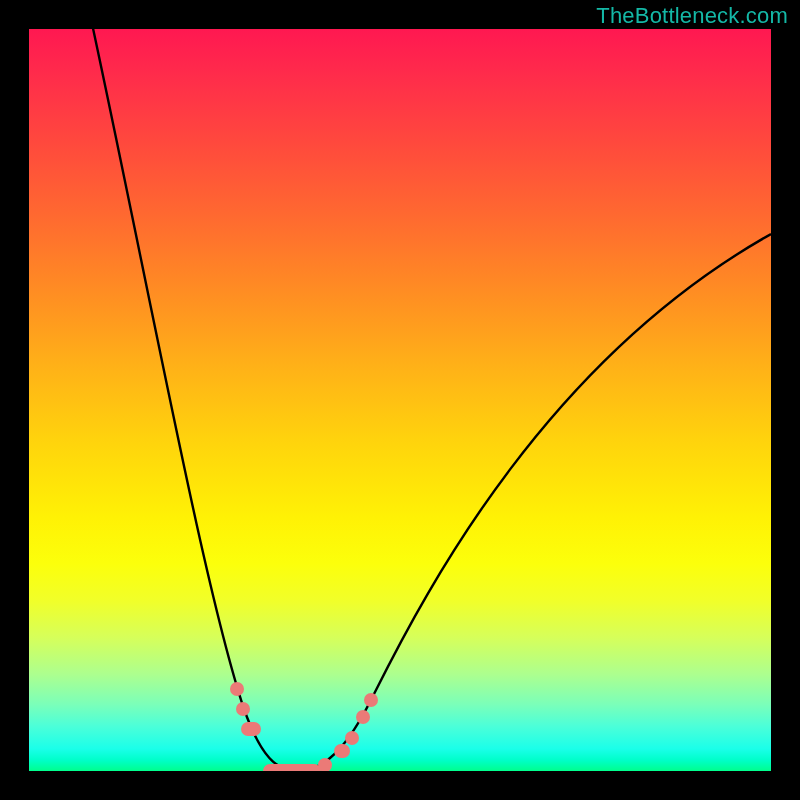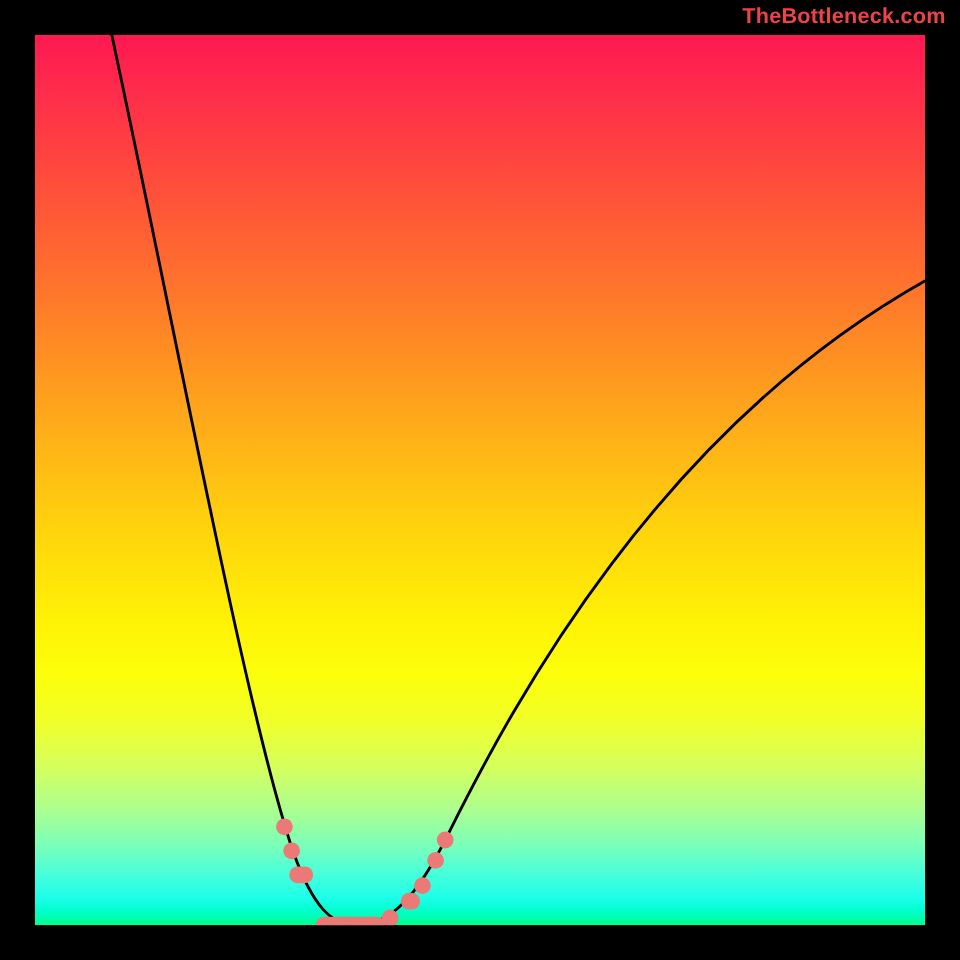--- a/index.html
+++ b/index.html
@@ -51,23 +51,23 @@
       #4bffd9 94%,
       #1bffe9 97%,
       #00ffca 98.5%,
       #00ff8d 100%
     );
   }
   .watermark {
     position: absolute;
     top: 3px;
     right: 12px;
-    color: #ef4444;
-    font-size: 18px;
-    font-weight: 700;
+    color: #14b8a6;
+    font-size: 22px;
+    font-weight: 400;
     letter-spacing: 0.2px;
     user-select: none;
   }
   svg.curve {
     position: absolute;
     top: 0;
     left: 0;
     width: 100%;
     height: 100%;
     overflow: visible;

